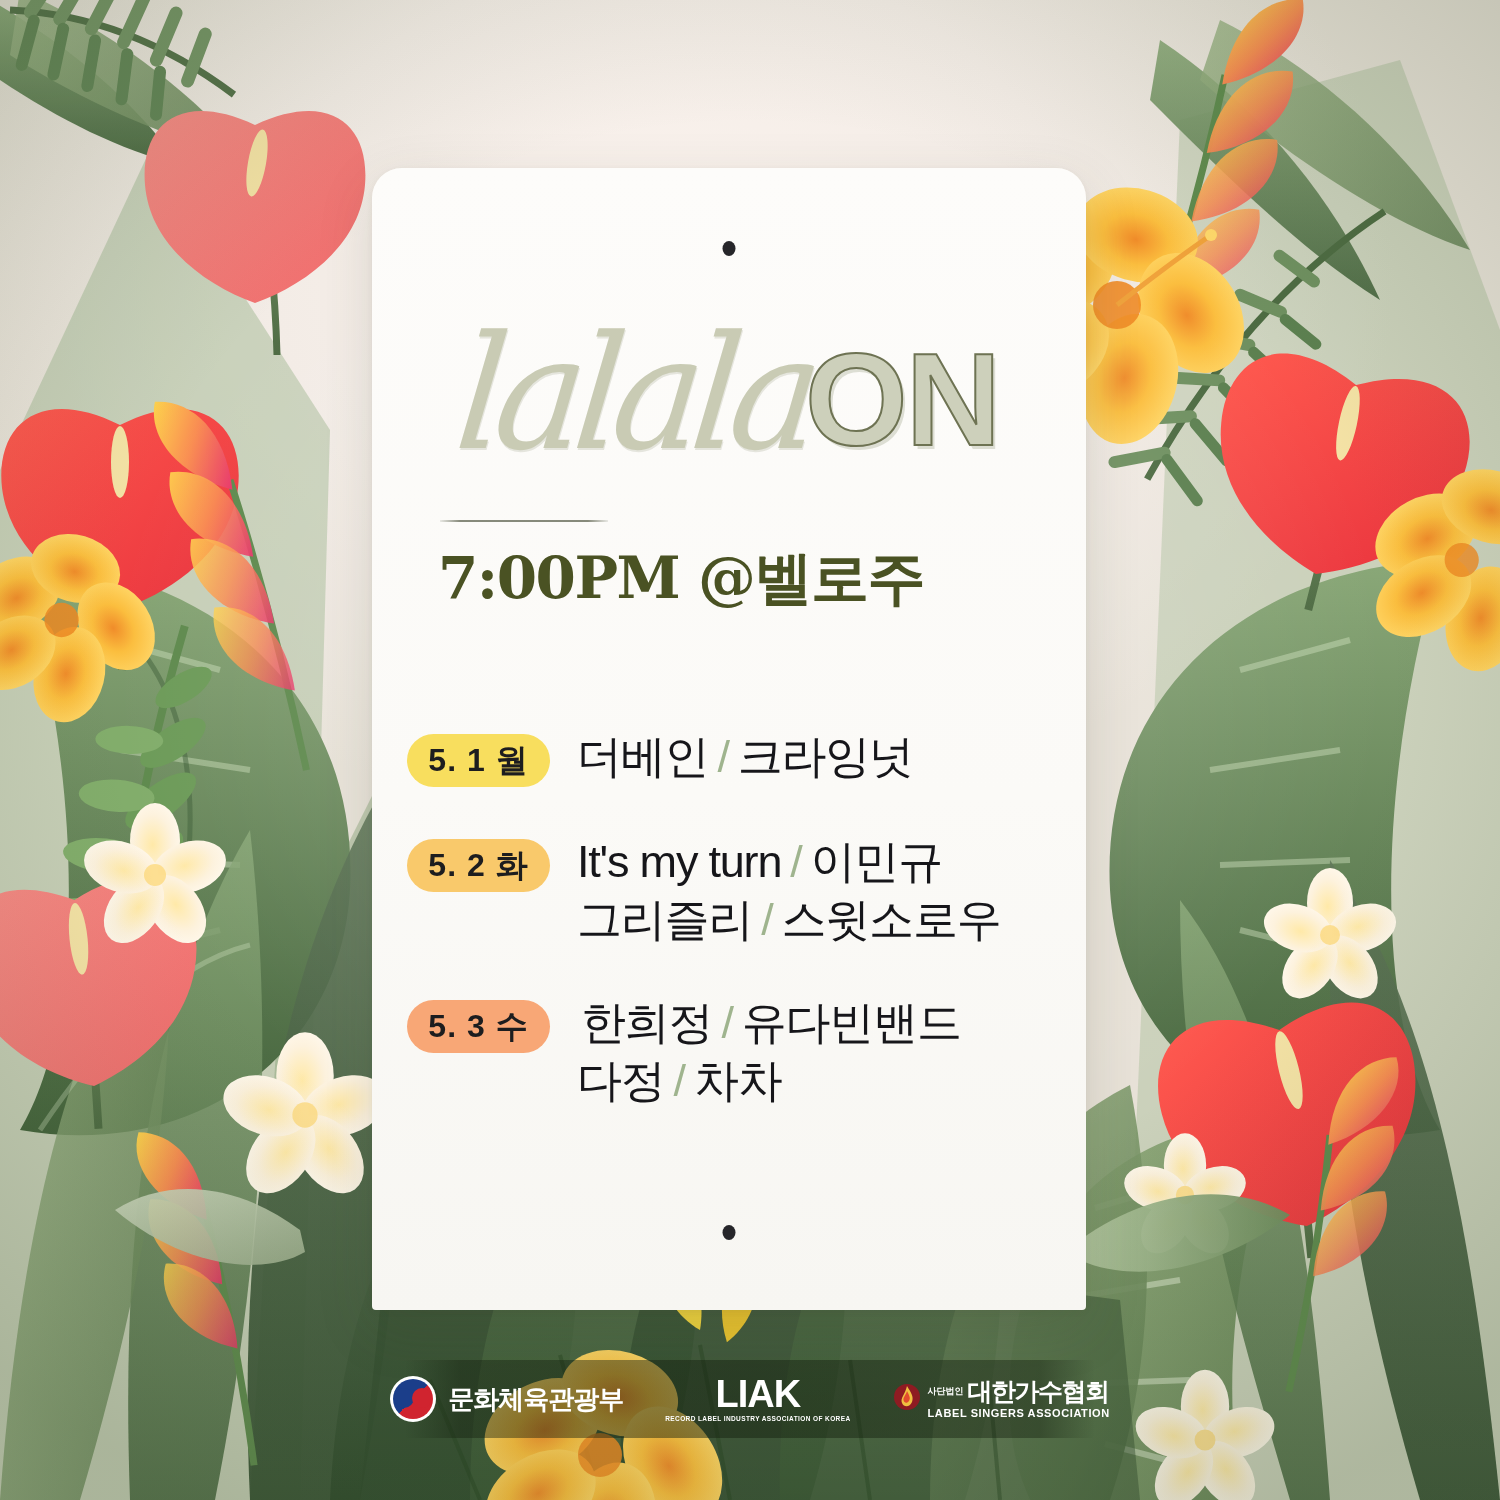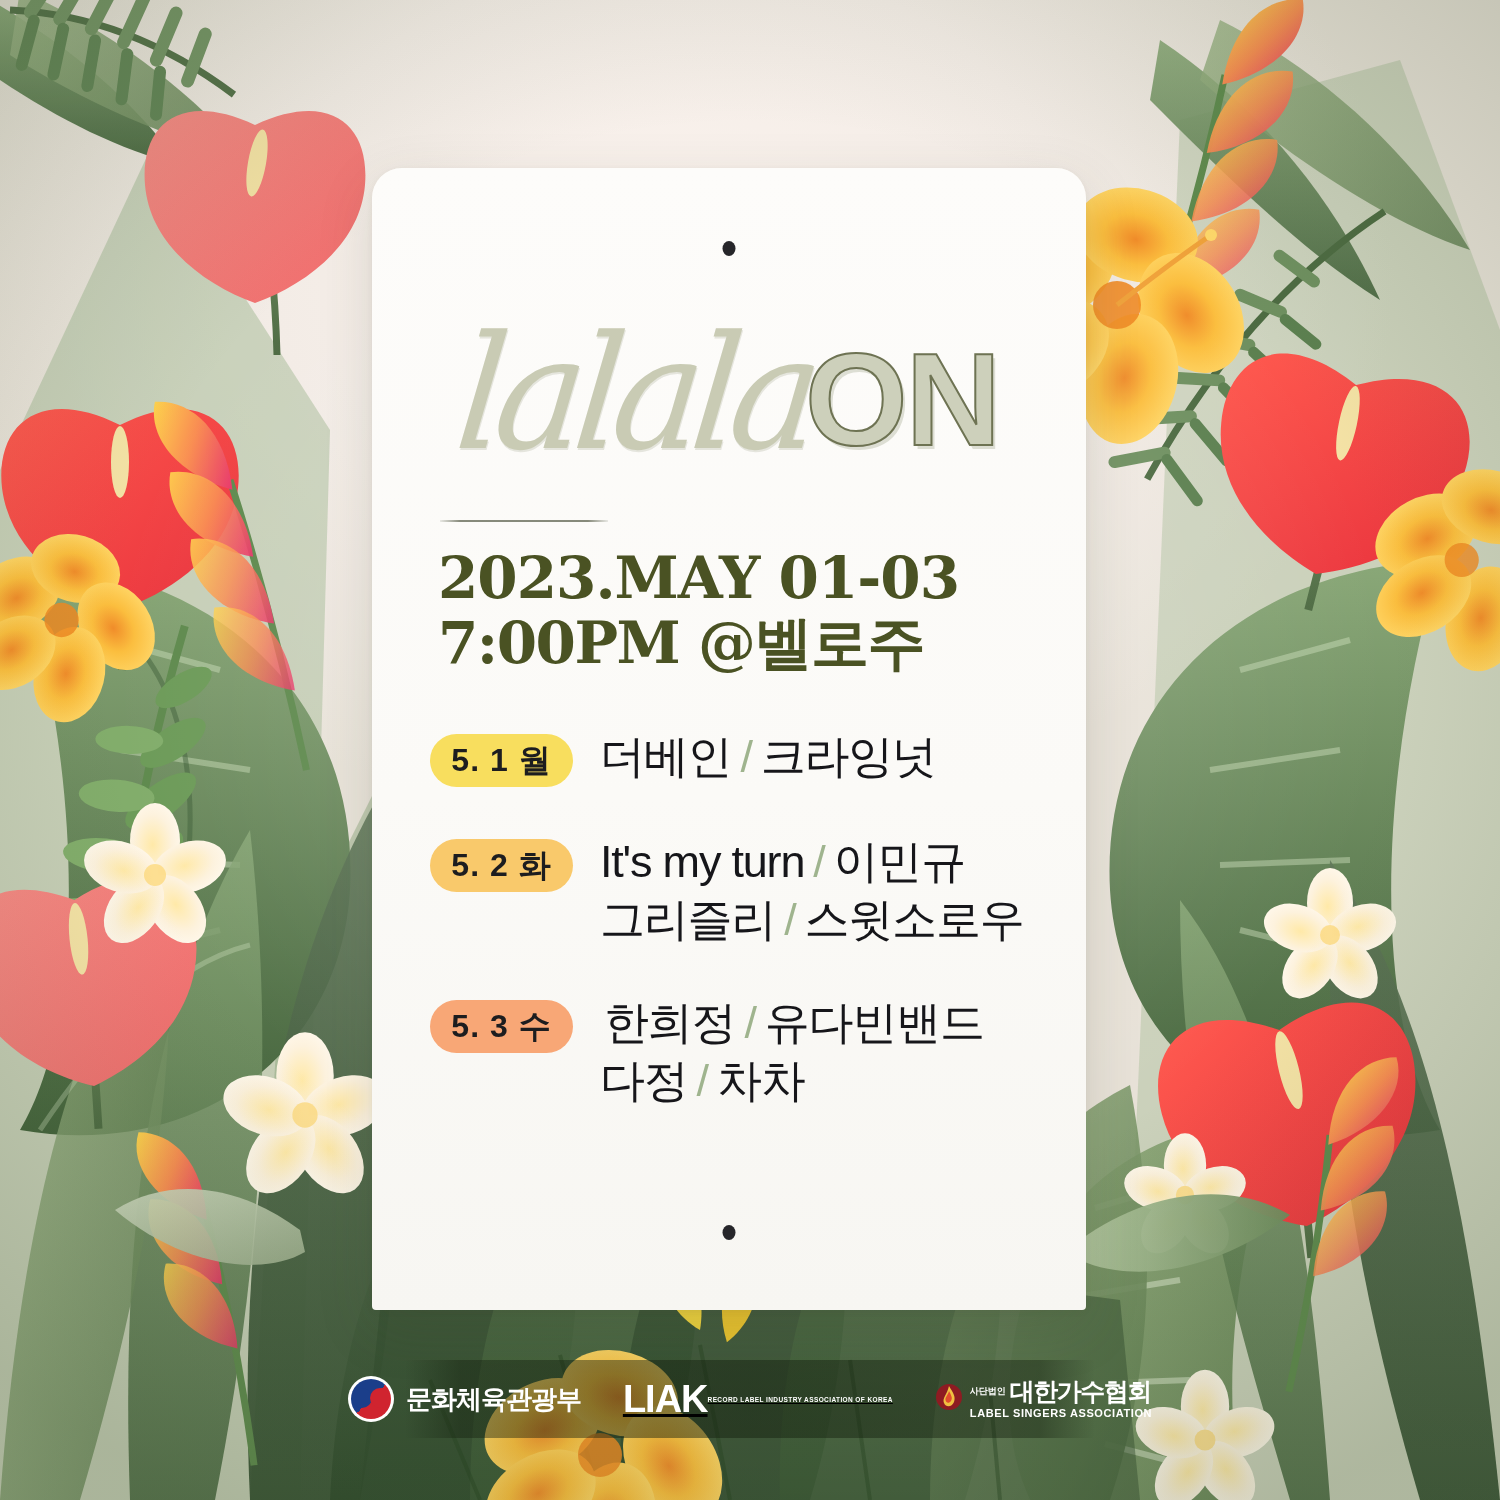--- a/index.html
+++ b/index.html
@@ -68,21 +68,21 @@
   #dateblock{
     position:absolute;left:66px;top:378px;width:600px;
     font-family:"DejaVu Serif","Liberation Serif",serif;
     font-weight:700;
     color:#4a5223;
     font-size:58px;line-height:1.12;
     letter-spacing:-1px;
   }
   #dateblock .line2{letter-spacing:-1.5px;}
   
-  #lineup{position:absolute;left:58px;top:560px;width:648px;}
+  #lineup{position:absolute;left:35px;top:560px;width:648px;}
   .day{display:flex;align-items:flex-start;margin-bottom:46px;}
   .badge{
     flex:0 0 auto;
     min-width:143px;height:53px;
     border-radius:27px;
     display:flex;align-items:center;justify-content:center;
     font-weight:700;font-size:32px;color:#1d1d1f;
     letter-spacing:1px;
     margin-top:6px;margin-right:27px;
     font-family:"Liberation Sans",sans-serif;
@@ -110,21 +110,21 @@
     width:46px;height:46px;border-radius:50%;
     background:#fff;position:relative;overflow:hidden;flex:0 0 auto;
   }
   .t-blue{position:absolute;inset:3px;border-radius:50%;
     background:linear-gradient(135deg,#1b3e8a 0%,#1b3e8a 50%,#d0242f 50%,#d0242f 100%);}
   .t-c1{position:absolute;width:20px;height:20px;border-radius:50%;
     background:#1b3e8a;left:4px;top:12px;}
   .t-c2{position:absolute;width:20px;height:20px;border-radius:50%;
     background:#d0242f;right:4px;top:12px;}
   .mcst-text{font-size:26px;font-weight:700;letter-spacing:-1px;color:#fff;white-space:nowrap;text-align:center;}
-  .liak{display:flex;flex-direction:row;align-items:center;line-height:1;text-decoration:underline;}
+  .liak{display:flex;flex-direction:column;align-items:center;line-height:1;}
   .liak-main{font-size:38px;font-weight:700;letter-spacing:-1px;color:#fff;font-family:"Liberation Sans",sans-serif;}
   .liak-sub{font-size:6.5px;font-weight:700;letter-spacing:.4px;color:#fff;margin-top:3px;white-space:nowrap;}
   .ksa{display:flex;align-items:center;gap:7px;}
   .ksa-mark{width:28px;height:34px;flex:0 0 auto;}
   .ksa-txt{display:flex;flex-direction:column;line-height:1;}
   .ksa-row{display:flex;align-items:center;gap:4px;}
   .ksa-tiny{font-size:9px;font-weight:700;line-height:1.0;color:#fff;}
   .ksa-main{font-size:25px;font-weight:700;letter-spacing:-1.5px;color:#fff;white-space:nowrap;}
   .ksa-sub{font-size:11px;font-weight:700;letter-spacing:.6px;color:#fff;margin-top:4px;white-space:nowrap;}
 </style>
@@ -435,21 +435,20 @@
     <div id="logo">
       <span class="logo-wrap">
         <span class="logo-script">lalala</span>
         <span class="logo-on">ON</span>
       </span>
     </div>
 
     <div id="divider"></div>
 
     <div id="dateblock">
-      <div class="line1">2023.MAY 01-03</div>
       <div class="line2">7:00PM @벨로주</div>
     </div>
 
     <div id="lineup">
 
       <div class="day">
         <div class="badge" style="background:#f8de5e">5. 1 월</div>
         <div class="artists">
           <div class="row">
             <span>더베인</span><span class="sl">/</span><span>크라잉넛</span>

